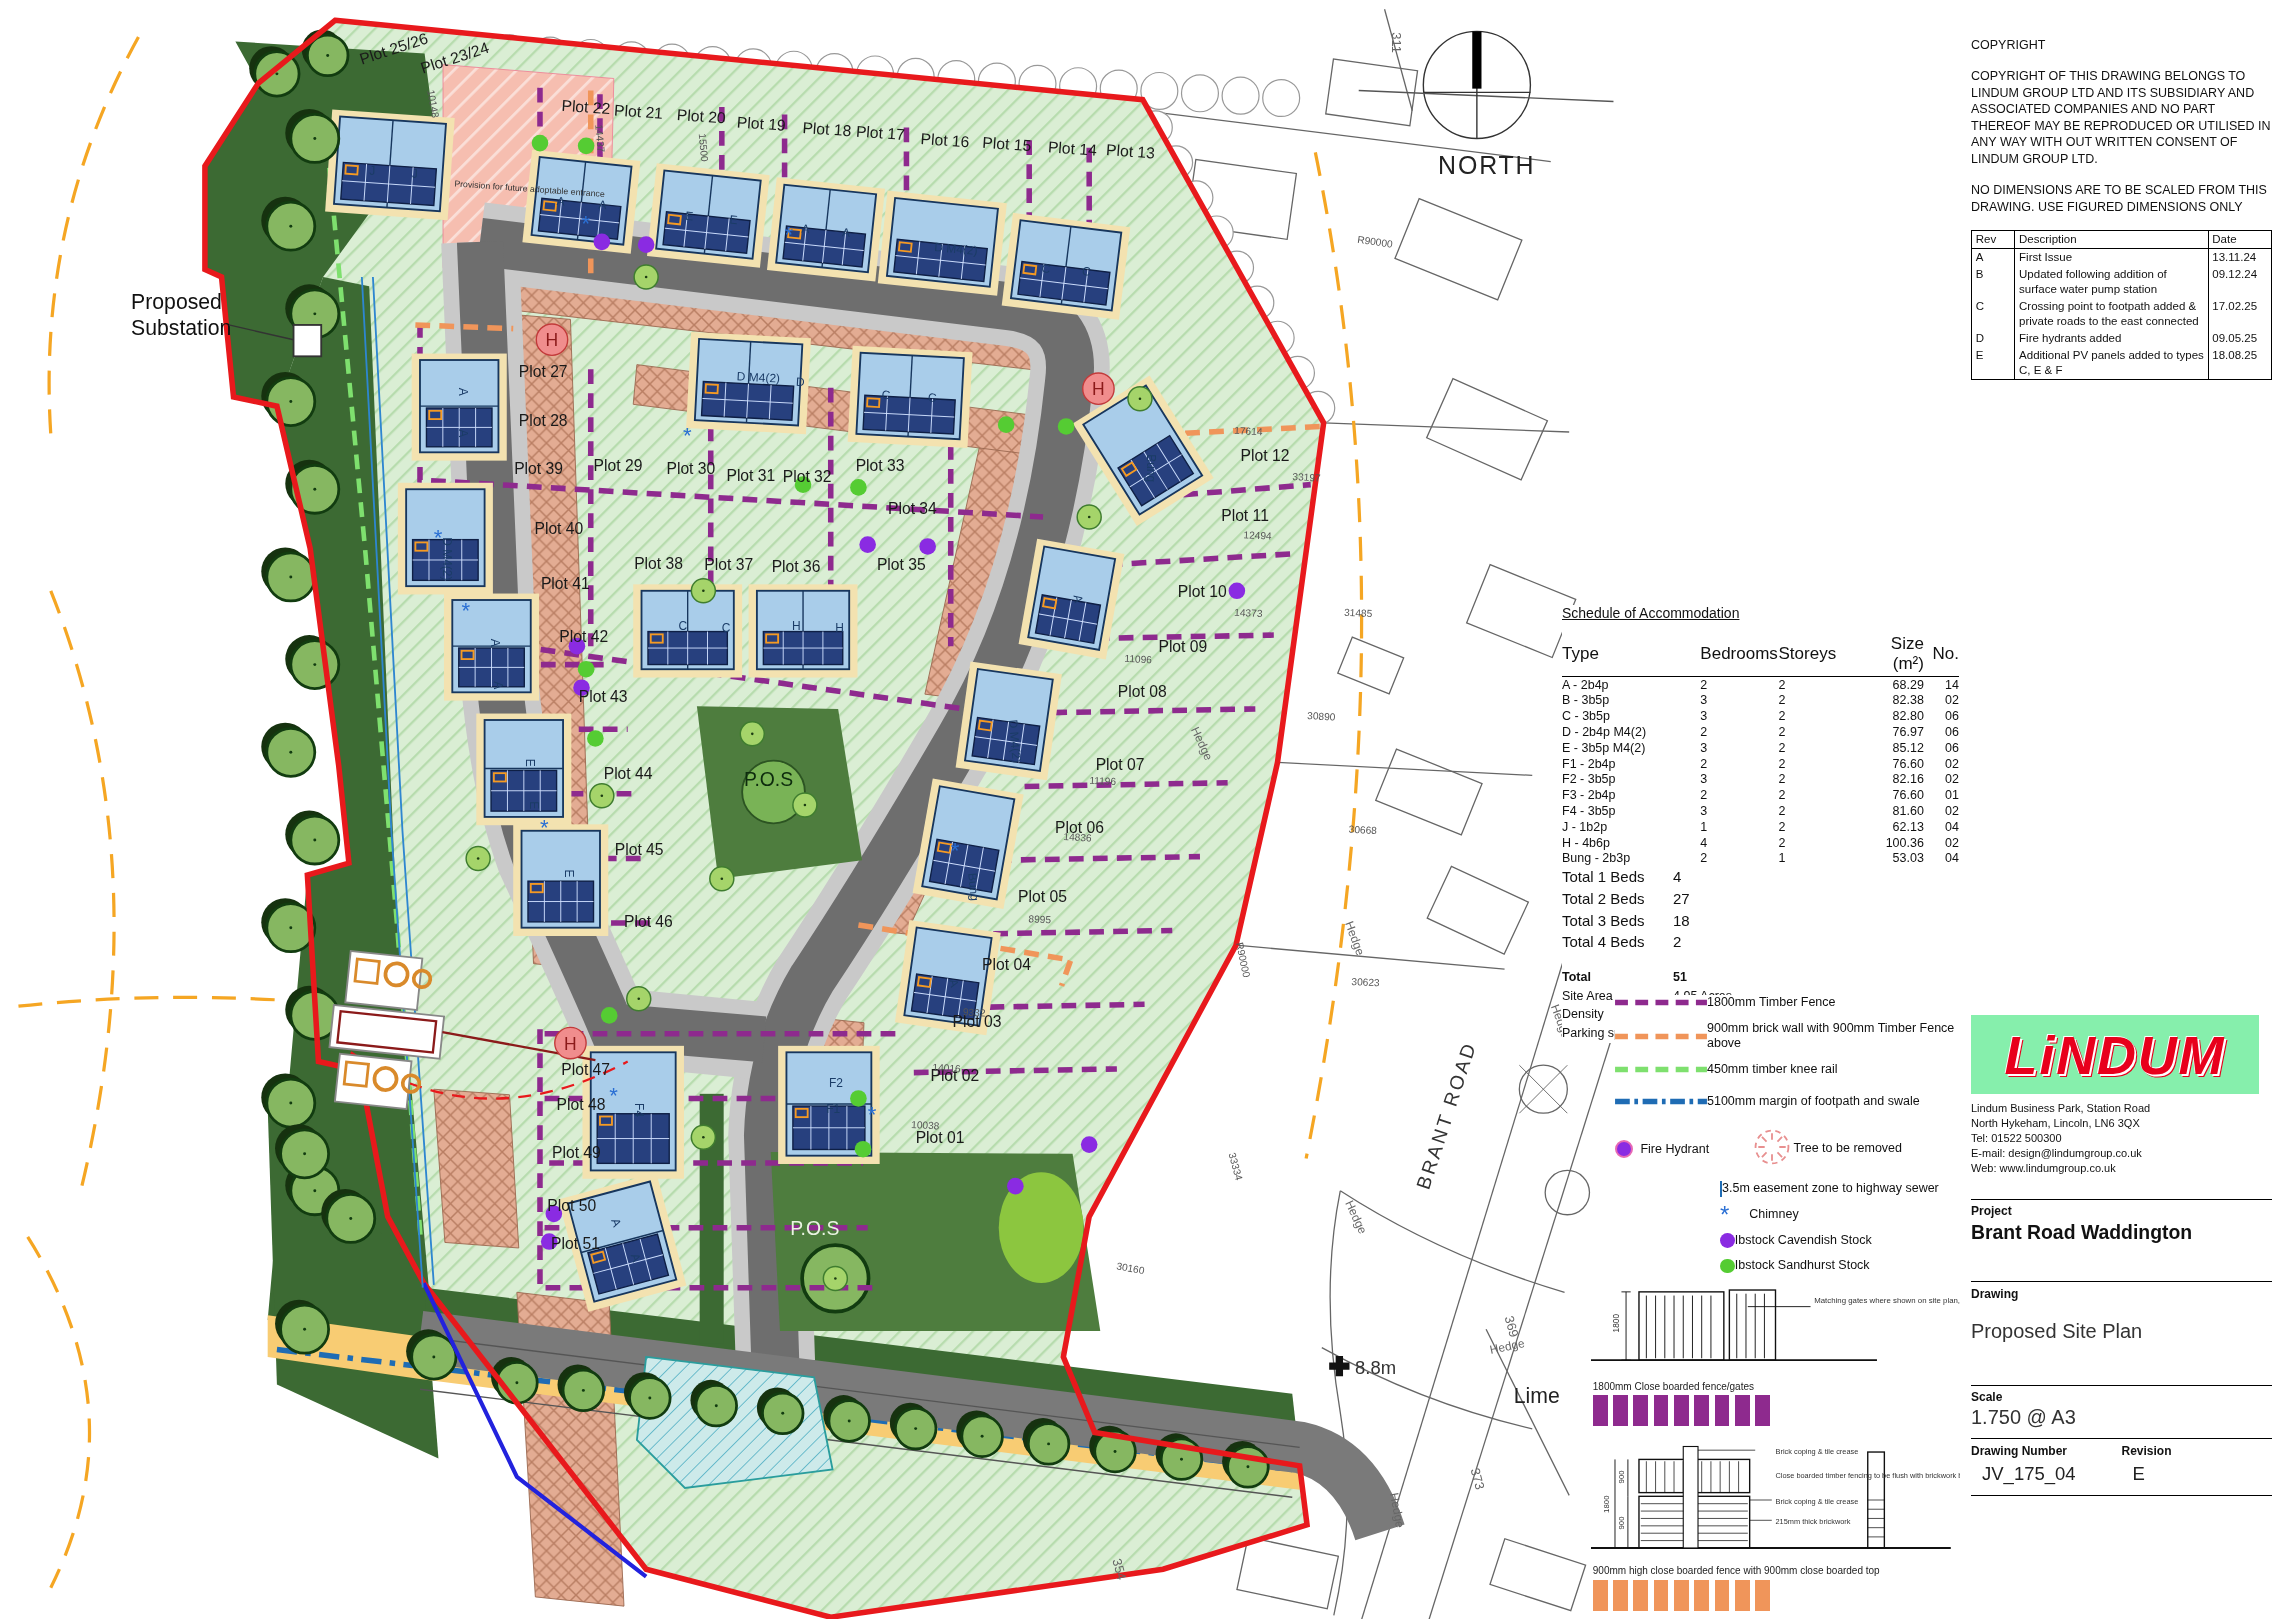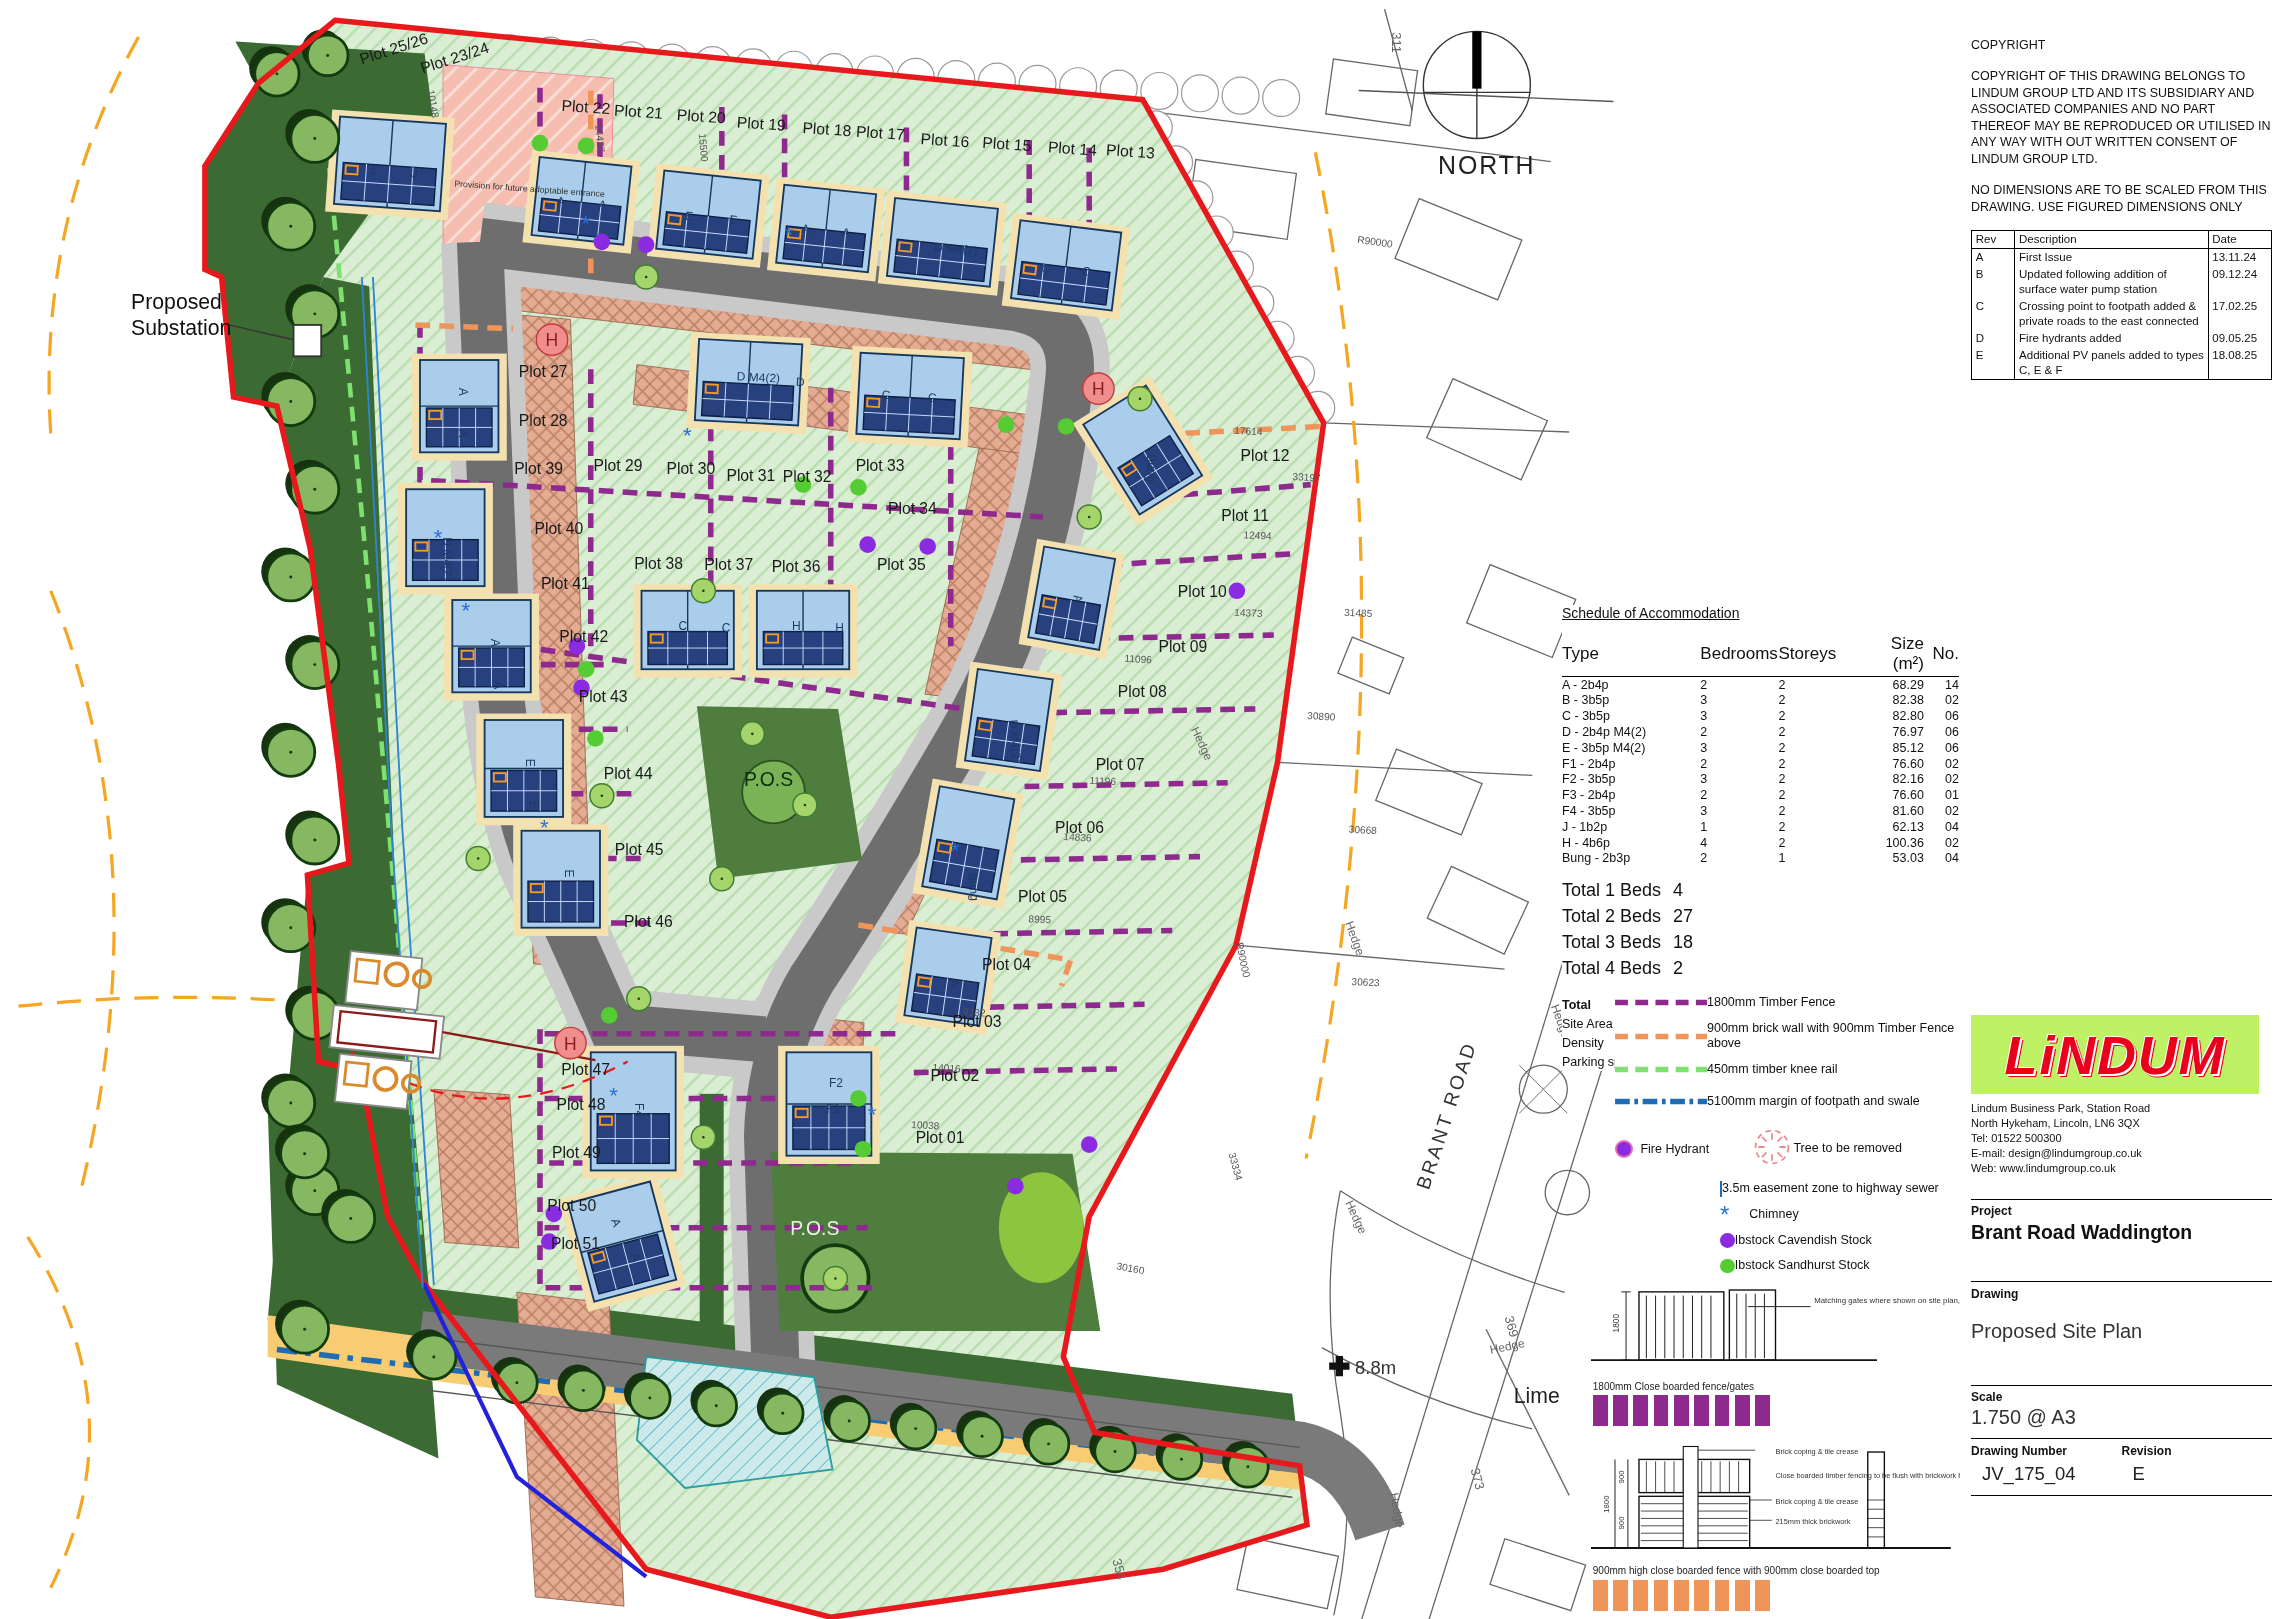--- a/index.html
+++ b/index.html
@@ -6,21 +6,21 @@
   body{width:2291px;height:1620px;position:relative;font-family:"Liberation Sans",sans-serif;color:#111;overflow:hidden;}
   #plan{position:absolute;left:0;top:0;}
   .panel{position:absolute;background:#fff;}
   
   #schedule{left:1562px;top:605px;width:397px;font-size:13px;}
   #schedule h3{margin:0 0 13px 0;font-size:14px;font-weight:normal;text-decoration:underline;}
   #schedule table{border-collapse:collapse;width:100%;}
   #schedule th{text-align:left;font-weight:normal;border-bottom:1.8px solid #000;padding:0 0 1.8px 0;font-size:17px;}
   #schedule th.r,#schedule td.r{text-align:right;}
   #schedule td{padding:0.9px 0;font-size:12.5px;}
-  #totals{margin-top:11px;font-size:18px;line-height:1.45;}
+  #totals{margin-top:0;font-size:15px;line-height:1.45;}
   #totals .trow span:first-child{display:inline-block;width:111px;}
   #stats{margin-top:14.8px;font-size:12.5px;line-height:1.5;}
   #stats .srow span:first-child{display:inline-block;width:111px;}
   #stats .bold{font-weight:bold;}
   
   #legend{left:1615px;top:995px;width:351px;font-size:12.5px;}
   .lg-row{display:flex;align-items:center;margin-bottom:10px;}
   .lg-sw{width:92px;flex:0 0 92px;display:flex;justify-content:flex-start;}
   .lg-lb{line-height:1.25;}
   .lg-ind{margin-left:105px;}
@@ -38,21 +38,21 @@
   
   #rightcol{left:1971px;top:37px;width:301px;font-size:12.5px;line-height:1.32;}
   #rightcol .blk{margin-bottom:14.8px;white-space:pre-line;}
   #revtable{border-collapse:collapse;width:100%;font-size:11.5px;margin-top:5.5px;}
   #revtable th,#revtable td{border:none;padding:0.9px 3.7px;vertical-align:top;text-align:left;}
   #revtable thead tr{border:1.4px solid #000;}
   #revtable th{border:1.4px solid #000;font-weight:normal;}
   #revtable tbody{border:1.4px solid #000;}
   #revtable td.c2{border-left:1.4px solid #000;border-right:1.4px solid #000;}
   #titleblock{position:absolute;left:1971px;top:1015px;width:301px;}
-  #logo{background:#bef264;width:288px;height:79px;display:flex;align-items:center;justify-content:center;margin-bottom:7.4px;}
+  #logo{background:#86efac;width:288px;height:79px;display:flex;align-items:center;justify-content:center;margin-bottom:7.4px;}
   #logo span{font-weight:900;font-style:italic;font-size:54px;letter-spacing:1.8px;color:#e8001c;
      text-shadow:1.8px 1.8px 0 #fff,2.8px 2.8px 0 #e8001c, -0.9px -0.9px 0 #fff;}
   #addr{font-size:11px;line-height:1.35;white-space:pre-line;margin-bottom:23px;}
   .tb-sec{border-top:1.8px solid #000;padding:4.6px 0 9.2px 0;}
   .tb-lab{font-size:12px;font-weight:bold;}
   .tb-big{font-size:19.4px;font-weight:bold;margin-top:2.8px;}
   .tb-light{font-size:20px;font-weight:normal;color:#333;margin-top:19px;}
   .tb-two{display:flex;}
   .tb-two>div{flex:1;}
   .tb-val{font-size:18.5px;margin:5.5px 0 1.8px 11px;color:#222;}

